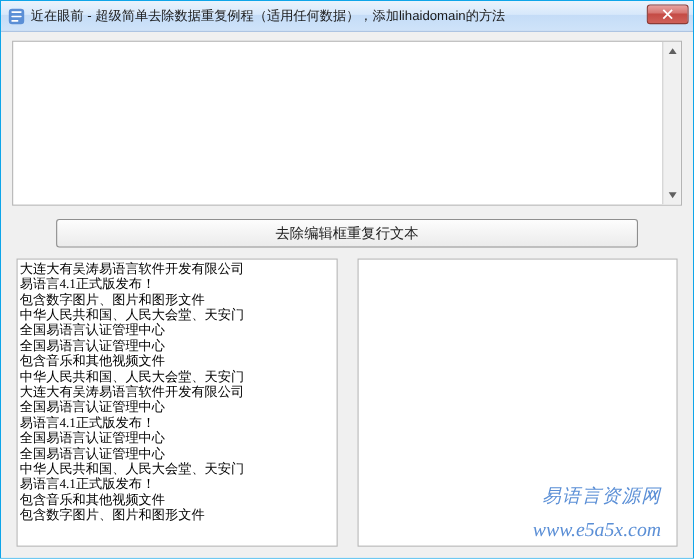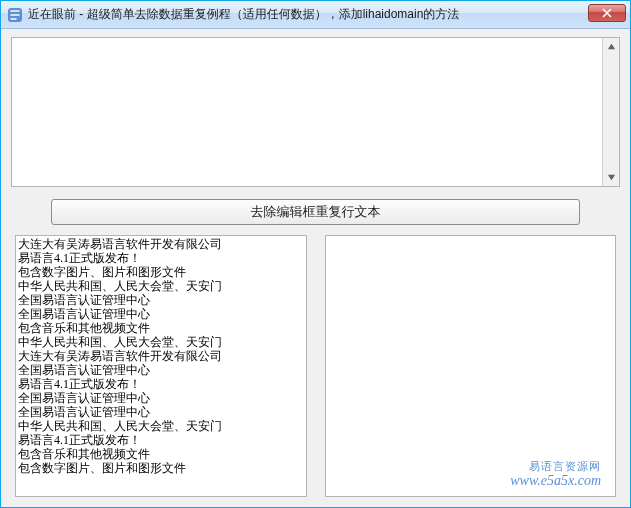--- a/index.html
+++ b/index.html
@@ -113,22 +113,22 @@
     color:#000;
     padding:1px 2px;
   }
   .listbox .item { white-space:nowrap; overflow:hidden; }
   .watermark {
     position:absolute;
     right:14px; bottom:8px;
     text-align:right;
     pointer-events:none;
   }
-  .watermark .wm1 { color:#5b8fd6; font-size:11px; letter-spacing:1px; }
-  .watermark .wm2 { color:#5b8fd6; font-size:14px; font-style:italic; margin-top:1px; }
+  .watermark .wm1 { color:#5b8fd6; font-size:17px; font-style:italic; letter-spacing:1px; }
+  .watermark .wm2 { color:#5b8fd6; font-size:18px; font-style:italic; margin-top:16px; }
 </style>
 </head>
 <body>
 
 <div class="window">
   <div class="titlebar">
     <span class="app-icon">
       <svg viewBox="0 0 16 16">
           <rect x="1" y="1" width="14" height="14" rx="3" fill="#5b8fd6"></rect>
           <path d="M4 4h8M4 8h8M4 12h5" stroke="#fff" stroke-width="1.5" stroke-linecap="round"></path>

